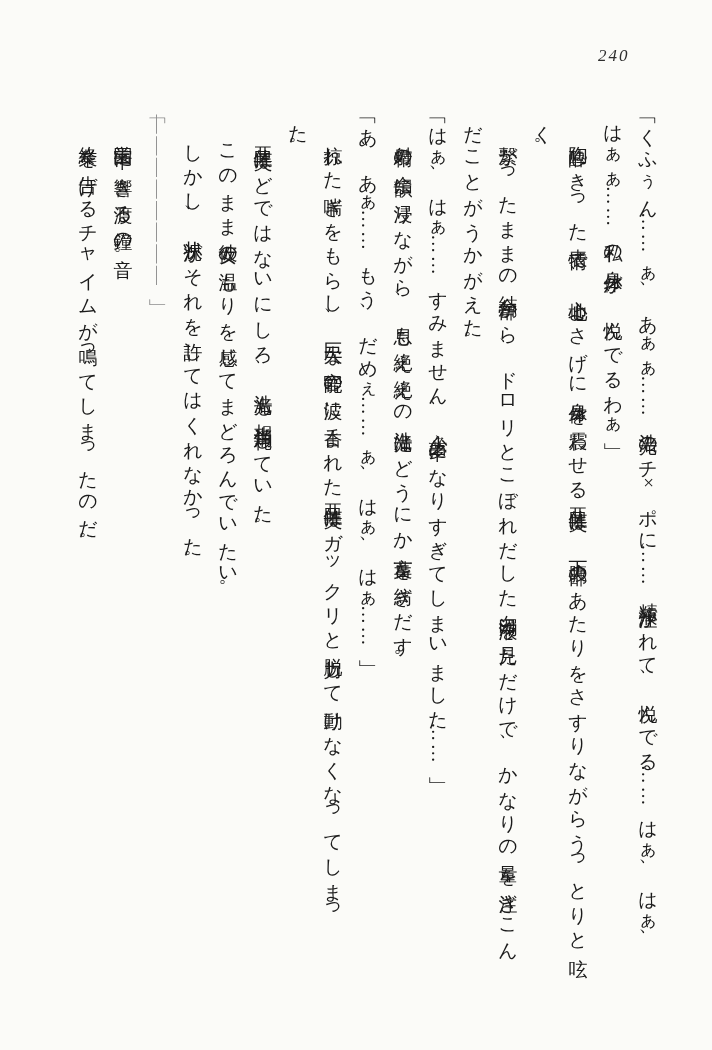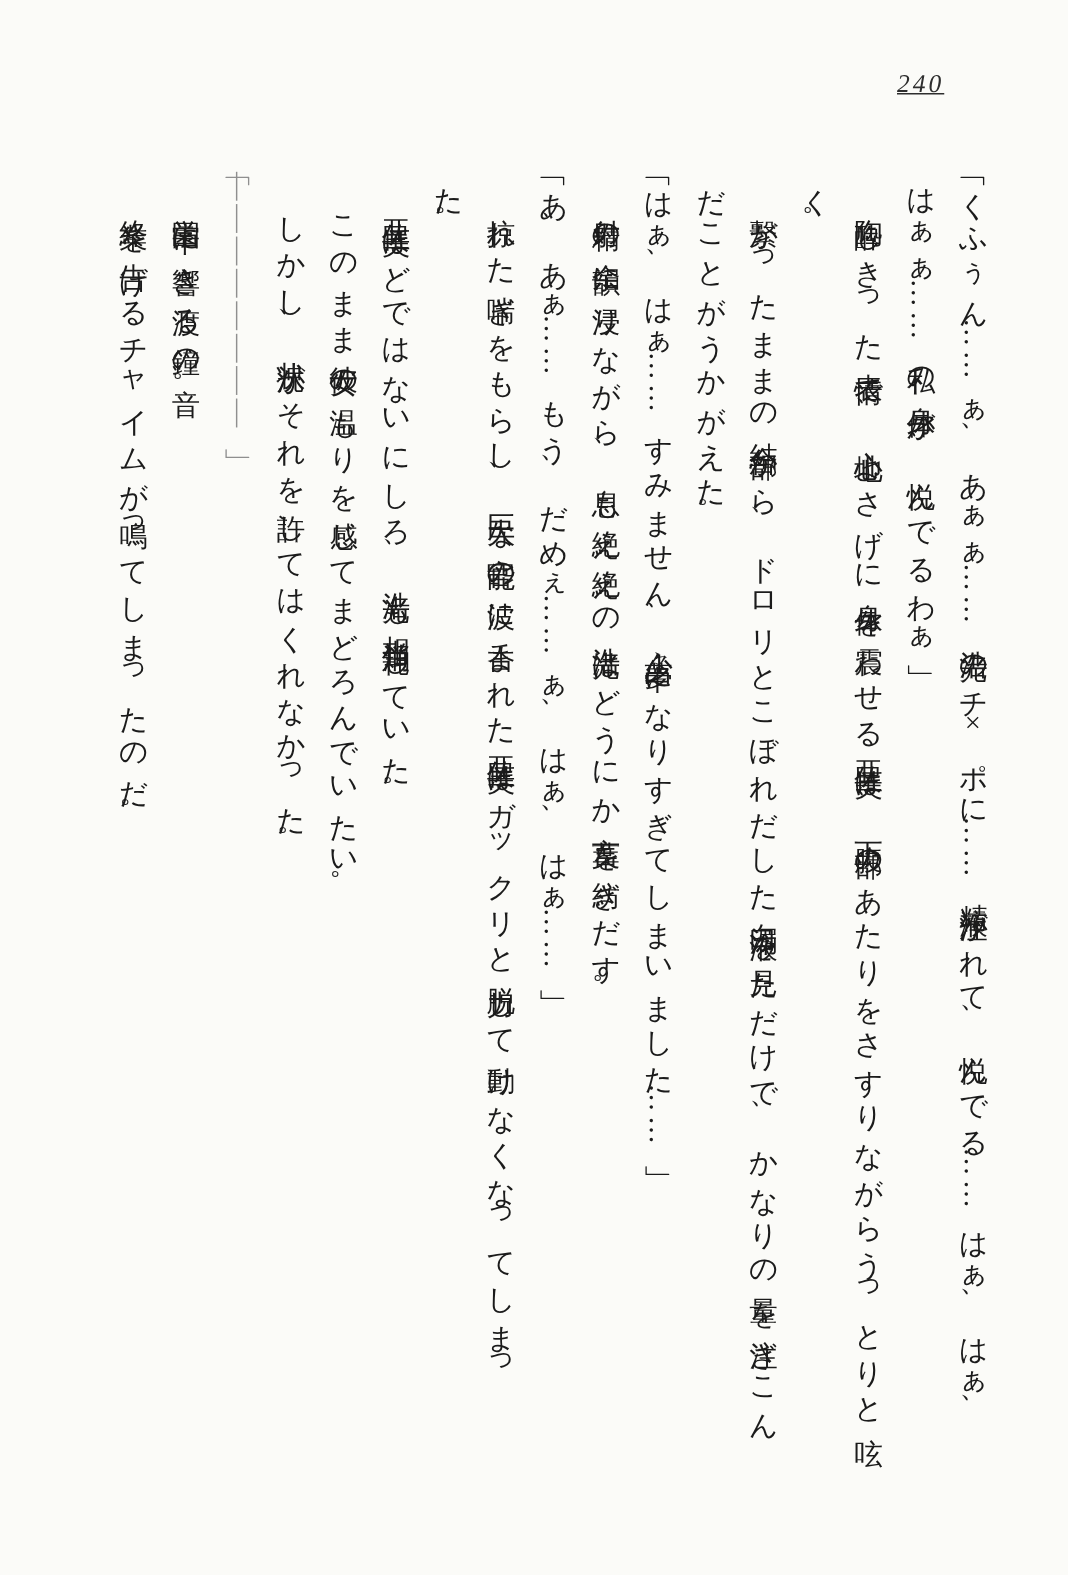--- a/index.html
+++ b/index.html
@@ -19,21 +19,20 @@
     inset: 0;
   }
   .page-number {
     position: absolute;
     top: 46px;
     left: 598px;
     font-size: 17px;
     font-style: italic;
     color: #2e2e2e;
     letter-spacing: 2px;
-    text-decoration: underline;
   }
   .text-block {
     position: absolute;
     top: 112px;
     right: 46px;
     height: 845px;
     writing-mode: vertical-rl;
     text-orientation: mixed;
     font-size: 19px;
     line-height: 35px;

